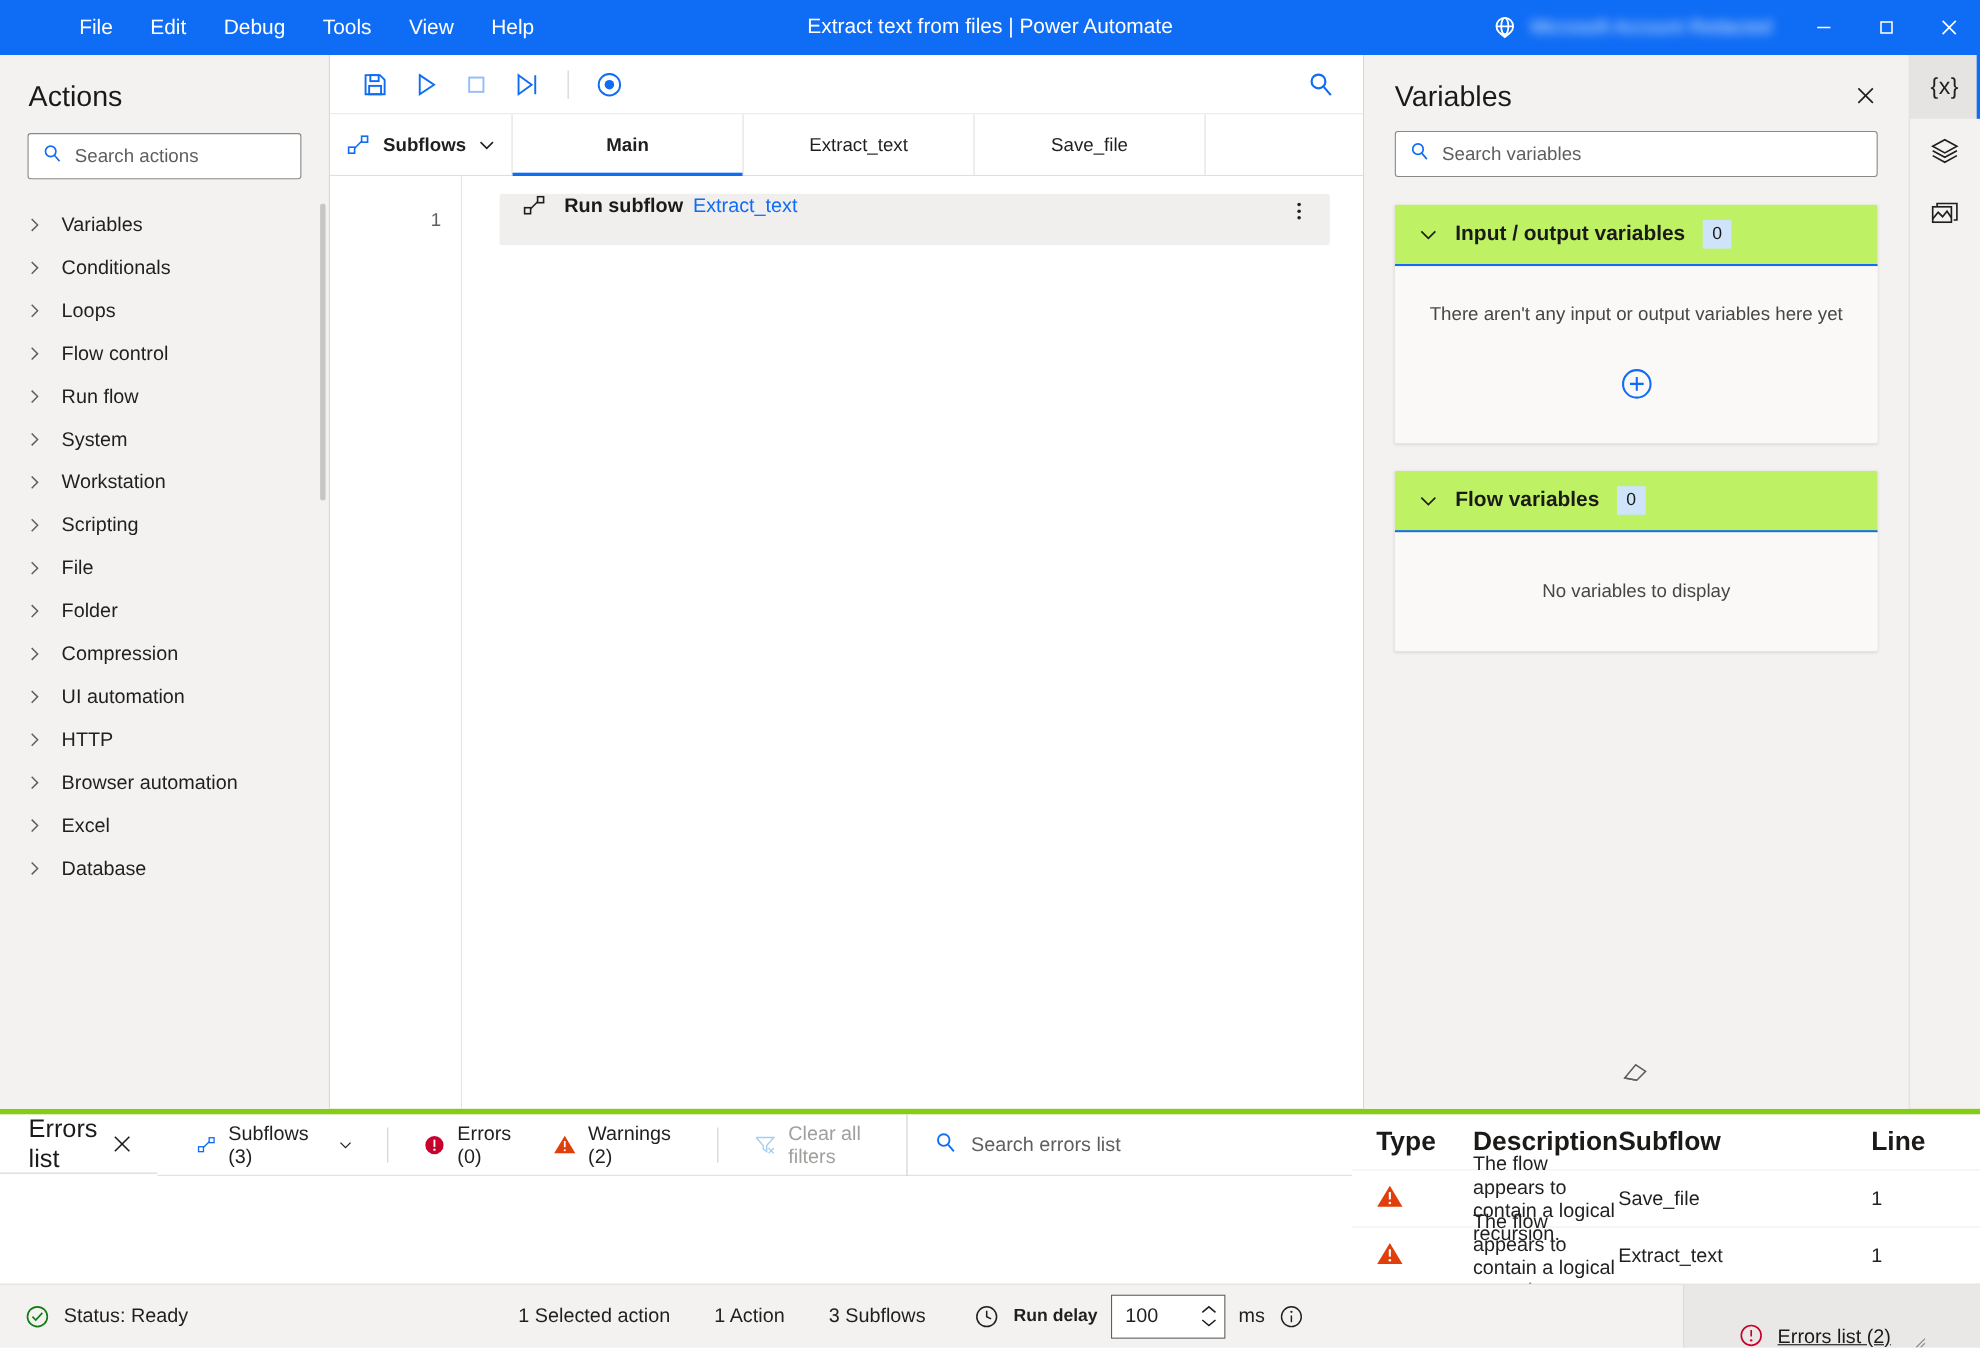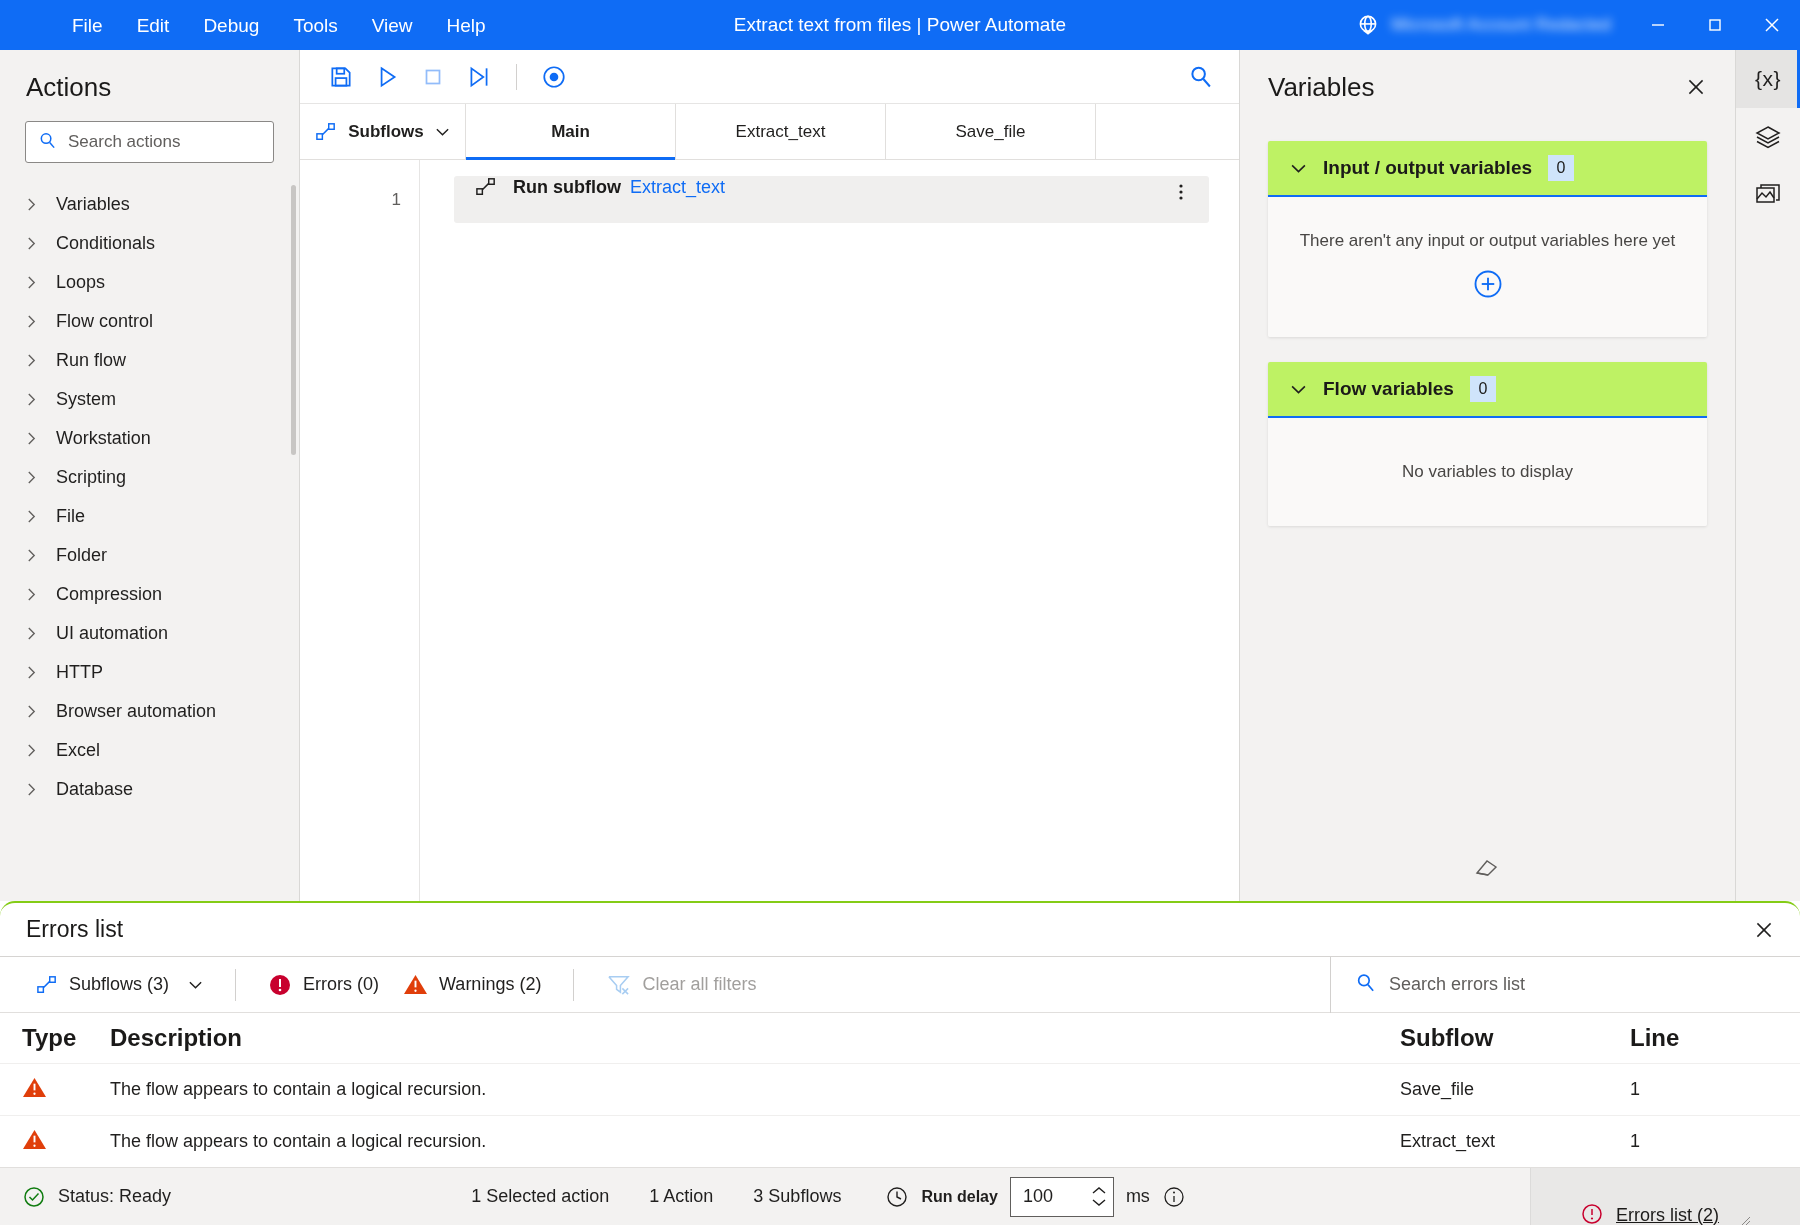--- a/index.html
+++ b/index.html
@@ -221,21 +221,21 @@
   }
   .vars-sec-title { font-size: 19px; font-weight: bold; color: #1b1a19; }
   .vars-badge {
     background: #cfe4fb; color: #1b1a19;
     font-size: 16px; min-width: 26px; height: 26px;
     display: flex; align-items: center; justify-content: center;
     padding: 0 7px;
   }
   .vars-sec-body {
     background: #faf9f8; padding: 34px 0 34px 0;
-    display: flex; flex-direction: column; align-items: center; gap: 18px;
+    display: flex; flex-direction: column; align-items: center; gap: 38px;
   }
   .vars-empty { font-size: 17px; color: #484644; text-align: center; padding: 0 20px; }
   .add-circle { width: 30px; height: 30px; }
   .vars-foot {
     margin-top: auto; height: 64px;
     display: flex; align-items: center; justify-content: center;
   }
 
   
   .rail {
@@ -253,22 +253,22 @@
   .rail-btn.active::after {
     content: ""; position: absolute; right: 0; top: 0; bottom: 0;
     width: 3px; background: #0f6cf5;
   }
   .rail-glyph { font-size: 21px; color: #201f1e; letter-spacing: .5px; }
 
   
   .errors-panel {
     flex: 0 0 auto;
     background: #ffffff;
-    border-top: 2px solid #84cc16;
-    display: flex; flex-direction: column; border-radius: 15px;
+    border-top: 5px solid #84cc16;
+    display: flex; flex-direction: row;
   }
   .errors-head {
     height: 54px; display: flex; align-items: center;
     padding: 0 18px 0 26px;
     border-bottom: 1px solid #d6d4d2;
   }
   .errors-head-title { font-size: 23px; color: #1b1a19; flex: 1 1 auto; }
   .errors-close { width: 36px; height: 36px; display: flex; align-items:center; justify-content: center; cursor: default; border-radius:3px;}
   .errors-toolbar {
     height: 56px; display: flex; align-items: center;
@@ -602,20 +602,29 @@
 
     <div class="vars-panel">
       <div class="vars-head">
         <div class="vars-title">Variables</div>
         <div class="vars-close">
           <svg width="22" height="22" viewBox="0 0 20 20">
               <line x1="4" y1="4" x2="16" y2="16" stroke="#201f1e" stroke-width="1.4"></line>
               <line x1="16" y1="4" x2="4" y2="16" stroke="#201f1e" stroke-width="1.4"></line>
             </svg>
         </div>
+      </div>
+      <div class="vars-search">
+        <span>
+          <svg width="19" height="19" viewBox="0 0 20 20" fill="none" stroke="#0f6cf5" stroke-width="1.6">
+              <circle cx="8.5" cy="8" r="5"></circle>
+              <line x1="12.3" y1="12" x2="17" y2="17.5"></line>
+            </svg>
+        </span>
+        <input placeholder="Search variables" style="">
       </div>
 
       <div class="vars-section">
         <div class="vars-sec-head">
           <svg width="17" height="11" viewBox="0 0 16 10" fill="none" stroke="#201f1e" stroke-width="1.5">
               <polyline points="2,2 8,8 14,2"></polyline>
             </svg>
           <span class="vars-sec-title">Input / output variables</span>
           <span class="vars-badge">0</span>
         </div>

